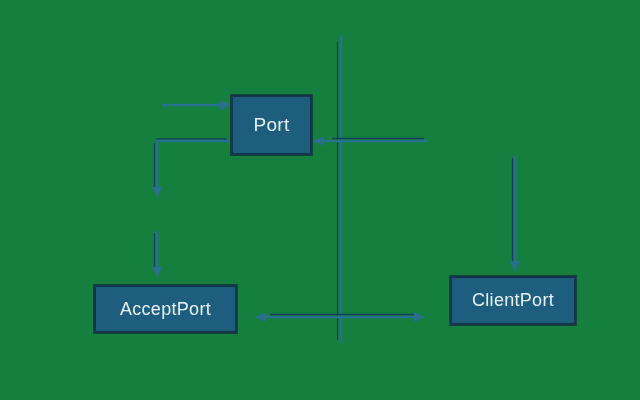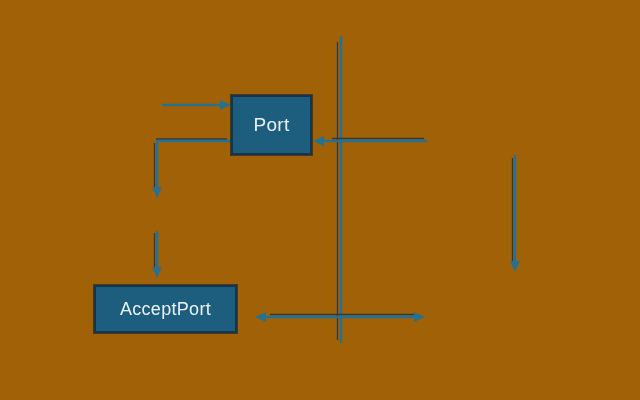--- a/index.html
+++ b/index.html
@@ -4,21 +4,21 @@
 <style>
   html, body {
     margin: 0;
     padding: 0;
     background: #000000;
   }
   .stage {
     position: relative;
     width: 640px;
     height: 400px;
-    background: #a16207;
+    background: #15803d;
     overflow: hidden;
     font-family: "Liberation Sans", sans-serif;
   }
   .connector-layer {
     position: absolute;
     left: 0;
     top: 0;
     width: 640px;
     height: 400px;
   }
@@ -94,14 +94,17 @@
   </svg>
 
   <div class="node node-port">
     <span>Port</span>
   </div>
 
   <div class="node node-acceptport">
     <span>AcceptPort</span>
   </div>
 
+  <div class="node node-clientport">
+    <span>ClientPort</span>
+  </div>
 
 </div>
 
 </body></html>

